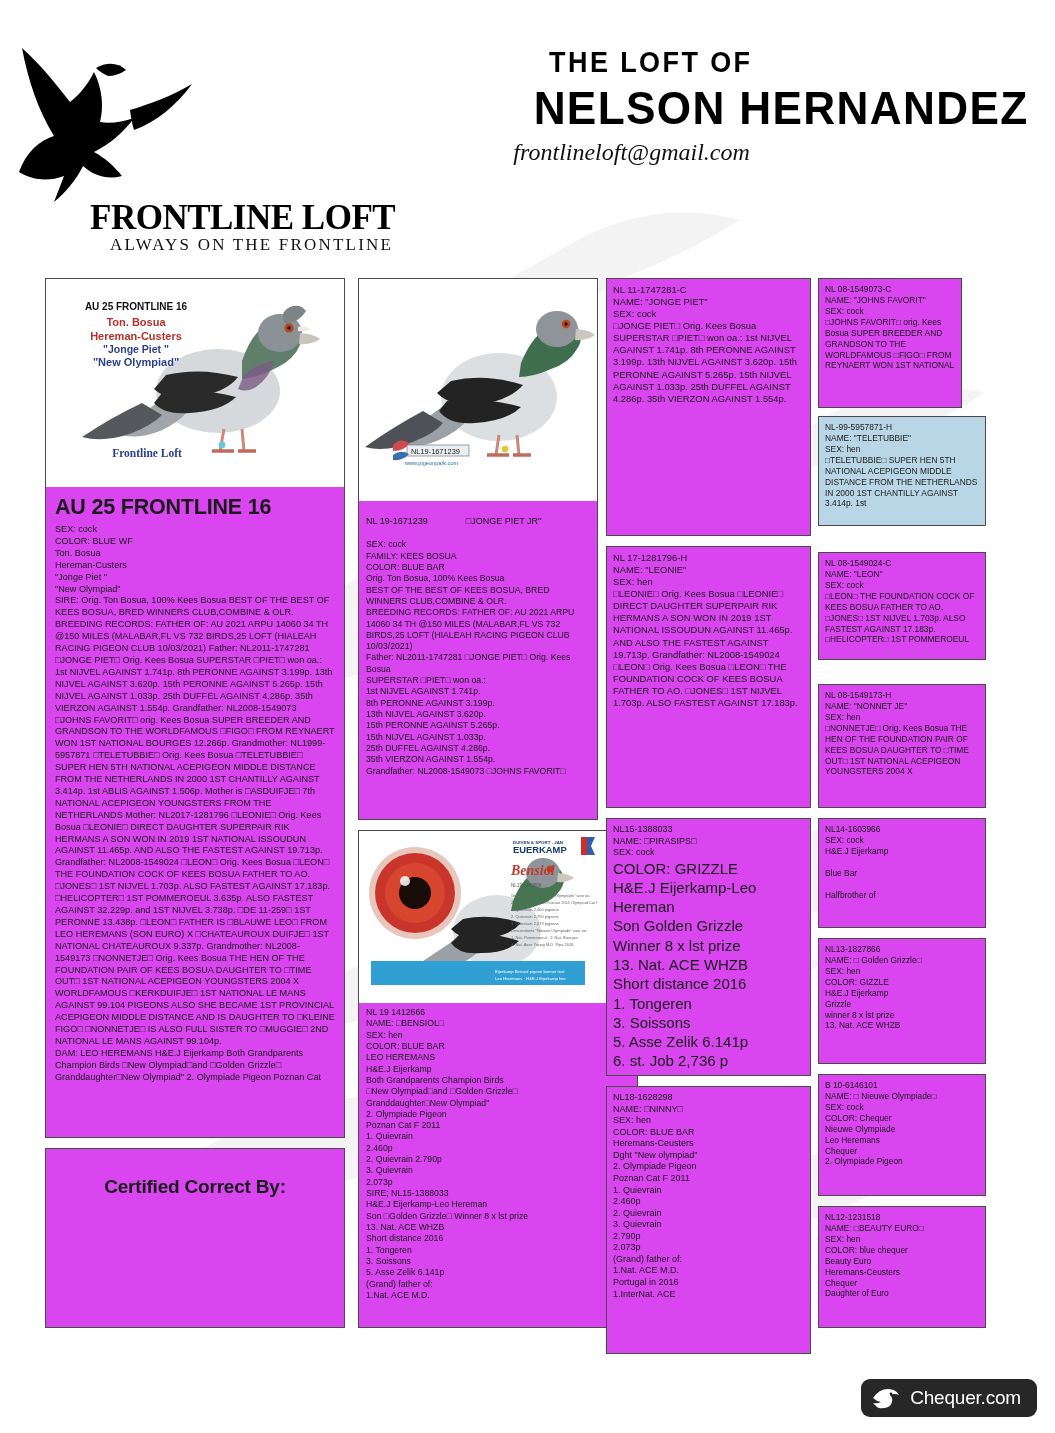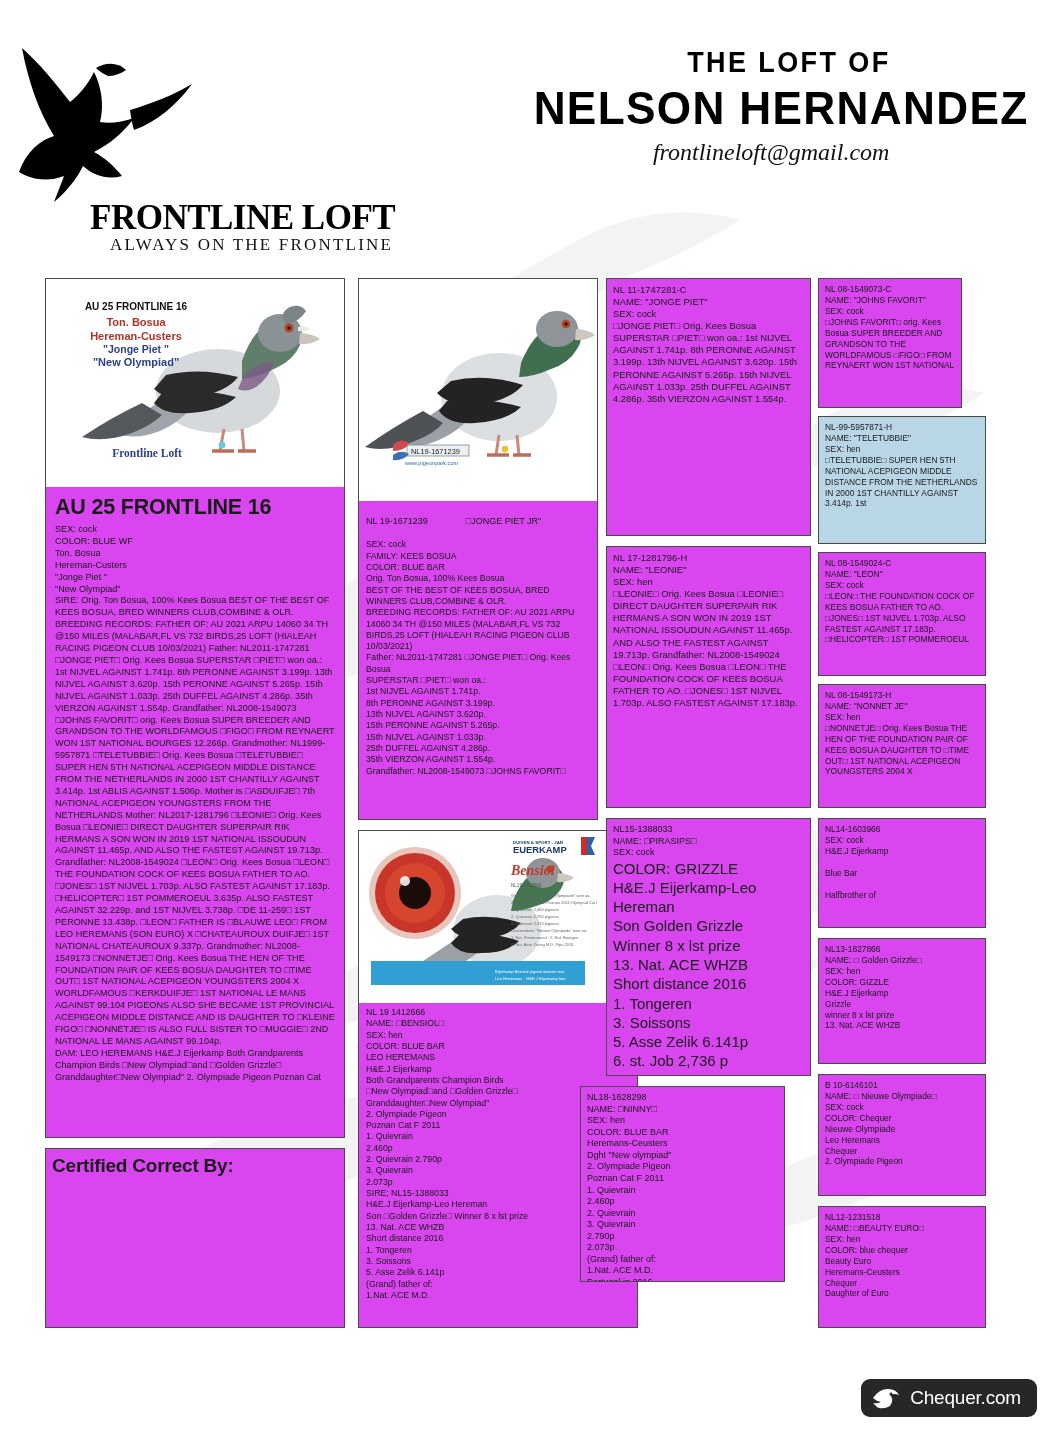--- a/index.html
+++ b/index.html
@@ -22,21 +22,21 @@
     position:absolute; left:90px; top:198px;
     font-family:"Liberation Serif", serif;
     font-weight:bold; font-size:35px; letter-spacing:-0.5px;
     color:#000;
   }
   .logo-sub {
     position:absolute; left:110px; top:235px;
     font-family:"Liberation Serif", serif;
     font-size:17px; letter-spacing:2.2px; color:#111;
   }
-  .hdr-right { position:absolute; right:26px; top:46px; text-align:center; }
+  .hdr-right { position:absolute; right:26px; top:46px; text-align:left; }
   .hdr-the-loft {
     font-family:"Liberation Sans", sans-serif;
     font-weight:bold; font-size:29px; letter-spacing:2.6px; color:#000;
     transform:scaleX(.93); transform-origin:right center;
   }
   .hdr-name {
     font-family:"Liberation Sans", sans-serif;
     font-weight:bold; font-size:46px; letter-spacing:1.4px; color:#000;
     margin-top:2px; transform:scaleX(.96); transform-origin:right center;
   }
@@ -59,41 +59,41 @@
 
   .card-text { font-size:8.6px; line-height:1.285; color:#1a1a1a; white-space:pre-line; }
 
   
   #c1 { left:45px; top:10px; width:300px; height:860px; padding:0; }
   .photo-wrap { width:100%; height:208px; background:#fff; position:relative; overflow:hidden; }
   .c1-title { font-size:21.5px; font-weight:bold; padding:8px 9px 4px 9px; letter-spacing:-.2px; }
   .c1-body { padding:0 9px 8px 9px; font-size:9.1px; line-height:1.31; white-space:pre-line; text-align:left; }
 
   #certbox { left:45px; top:880px; width:300px; height:180px; }
-  .cert-title { font-size:19px; font-weight:bold; margin-top:1px; letter-spacing:-.2px; }
+  .cert-title { text-align:center; font-size:19px; font-weight:bold; margin-top:22px; letter-spacing:-.2px; }
 
   
   #c2a { left:358px; top:10px; width:240px; height:542px; padding:0; }
   .c2-photo { width:100%; height:222px; position:relative; overflow:hidden; background:#fff; }
   .c2-body { padding:4px 7px 6px 7px; font-size:8.7px; line-height:1.30; white-space:pre-line; }
   .c2-hdr { display:flex; gap:38px; font-size:9px; }
 
   #c2b { left:358px; top:562px; width:280px; height:498px; padding:0; }
   .c2b-photo { width:100%; height:172px; background:#fff; position:relative; overflow:hidden; }
 
   
   #c3a { left:606px; top:10px; width:205px; height:258px; }
   #c3b { left:606px; top:278px; width:205px; height:262px; }
   #c3c { left:606px; top:550px; width:205px; height:258px; }
-  #c3d { left:580px; top:818px; width:205px; height:196px; }
+  #c3d { left:606px; top:818px; width:205px; height:268px; }
 
   
   #c4a { left:818px; top:10px; width:144px; height:130px; }
-  #c4b { left:818px; top:148px; width:168px; height:128px; }
-  #c4c { left:818px; top:284px; width:168px; height:124px; }
+  #c4b { left:818px; top:148px; width:168px; height:110px; }
+  #c4c { left:818px; top:284px; width:168px; height:108px; }
   #c4d { left:818px; top:416px; width:168px; height:124px; }
   #c4e { left:818px; top:550px; width:168px; height:110px; }
   #c4f { left:818px; top:670px; width:168px; height:126px; }
   #c4g { left:818px; top:806px; width:168px; height:122px; }
   #c4h { left:818px; top:938px; width:168px; height:122px; }
 
   .c4-text { font-size:8.4px; line-height:1.30; white-space:pre-line; }
 
   
   .pg-label { position:absolute; font-weight:bold; text-align:center; line-height:1.18; }

